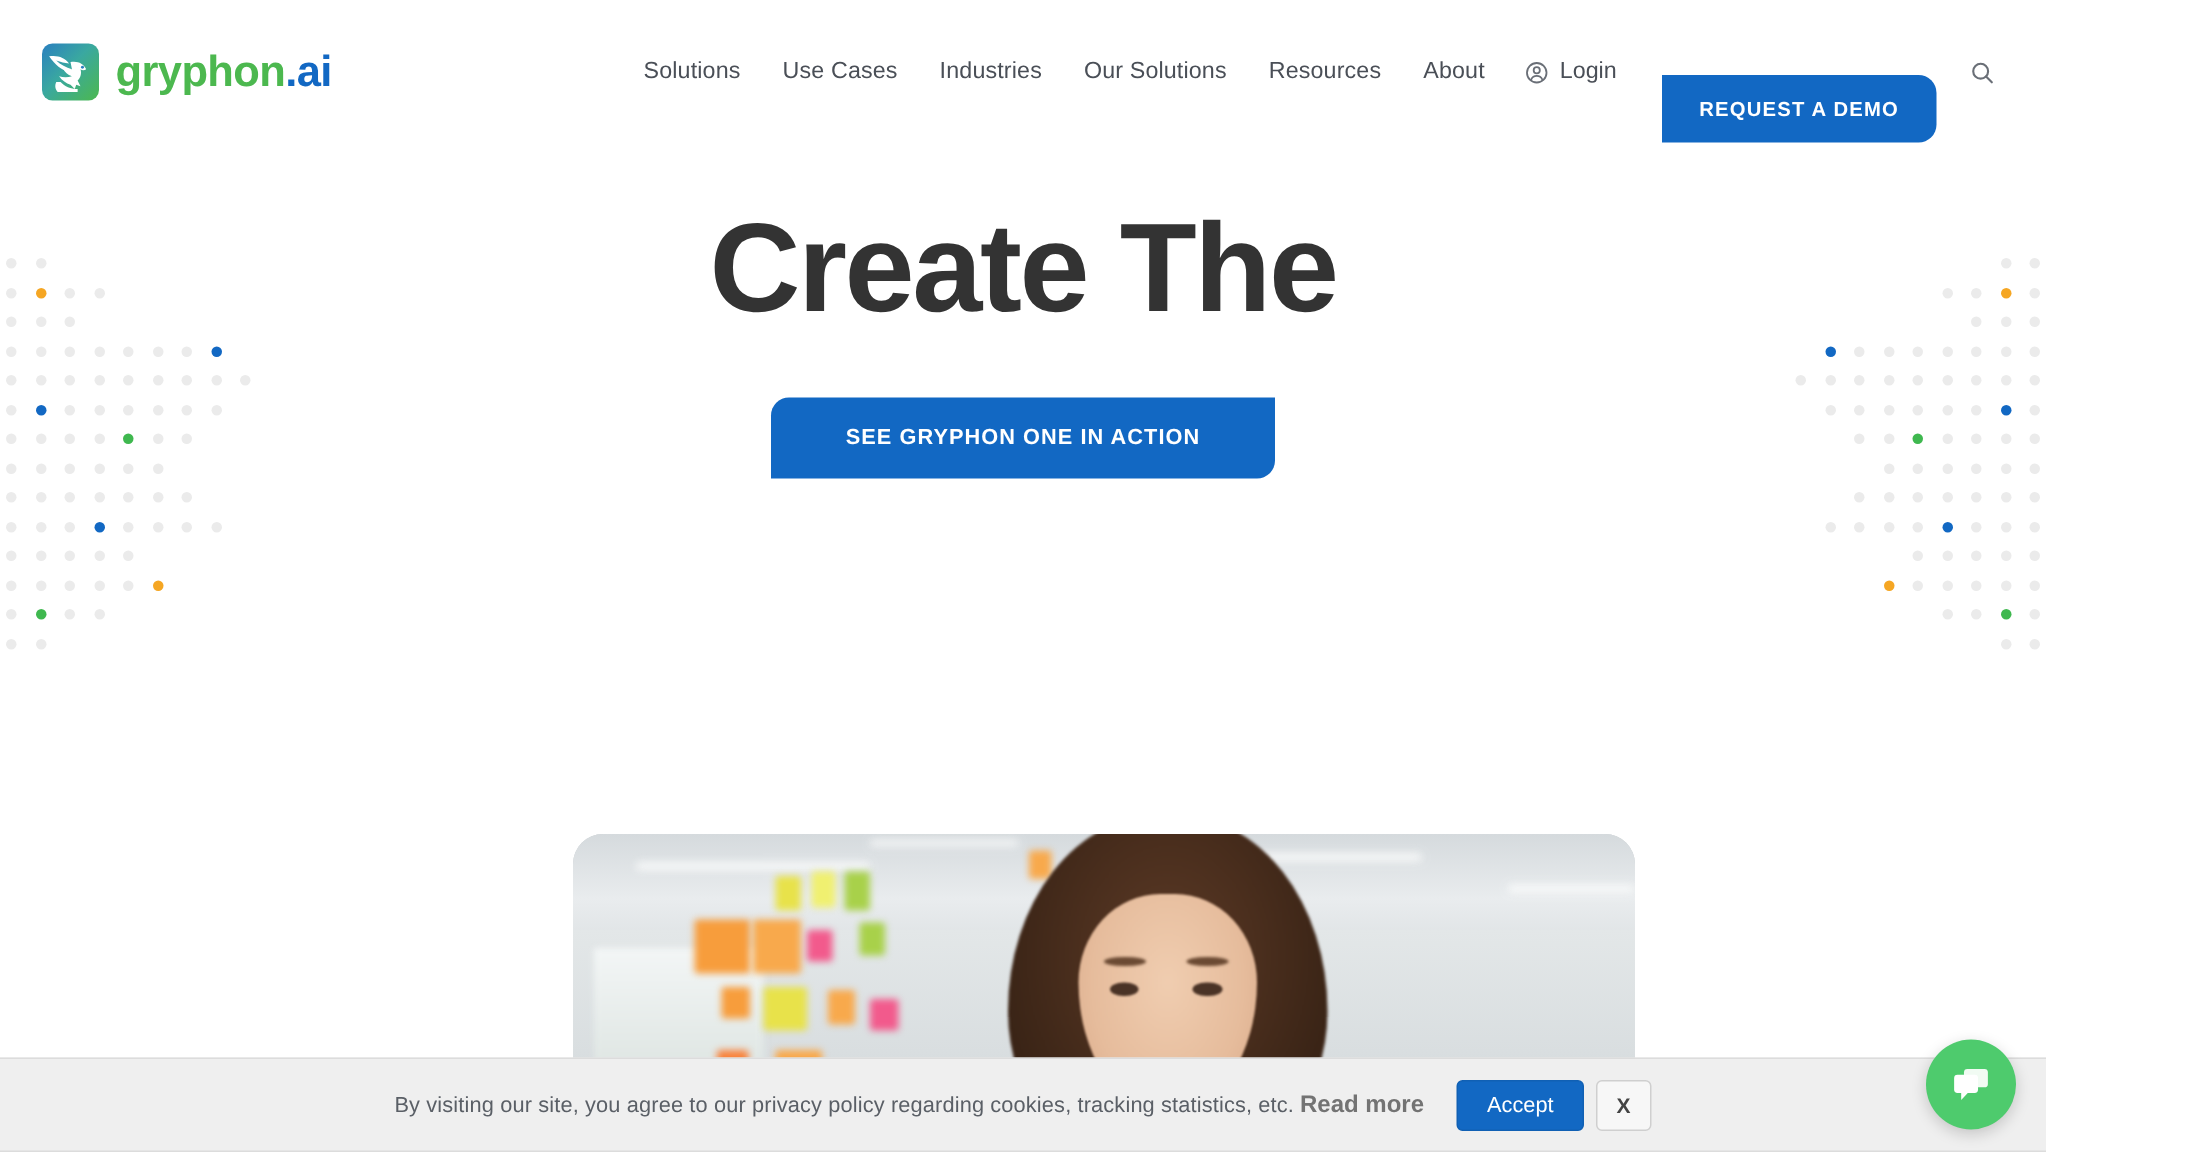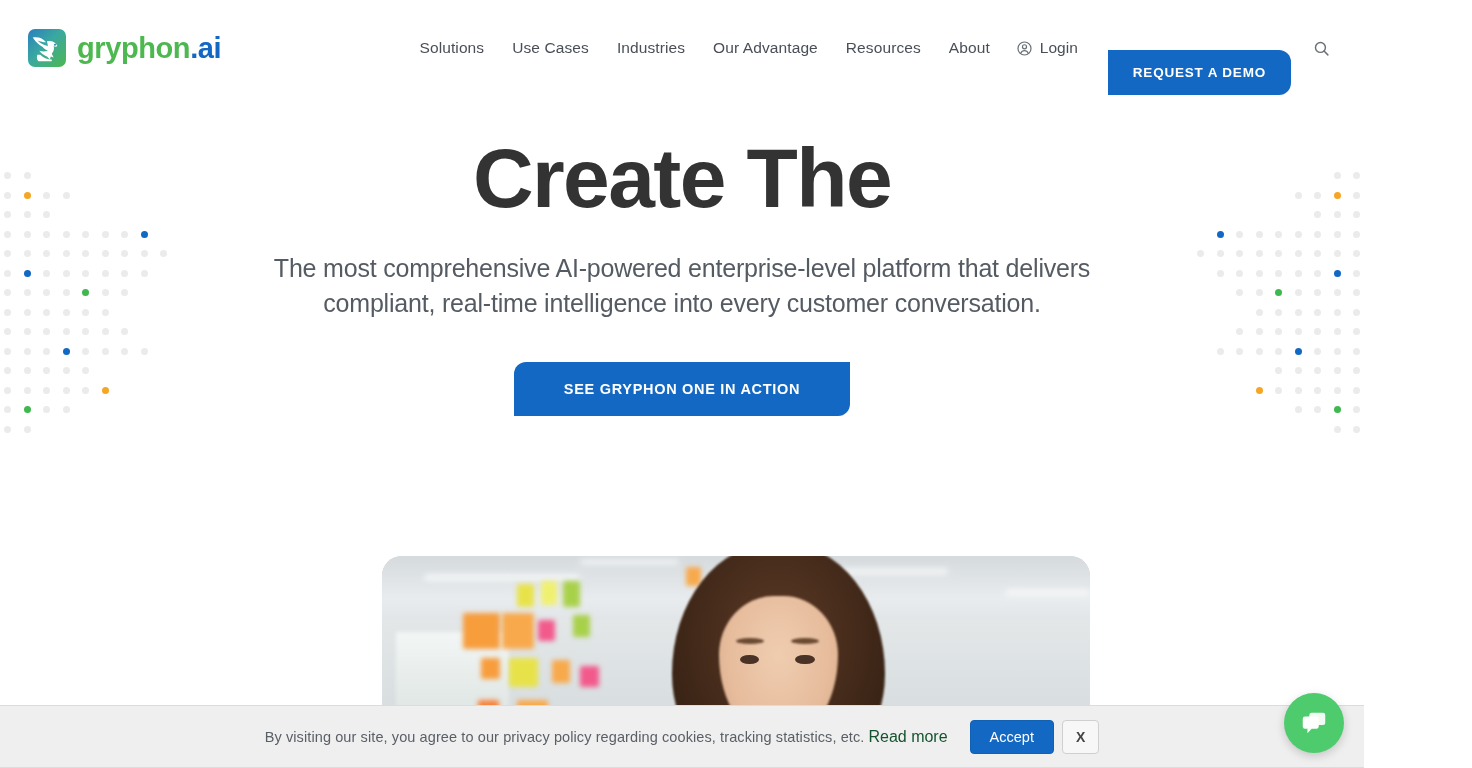--- a/index.html
+++ b/index.html
@@ -160,21 +160,21 @@
 
   
   .cookie-bar {
     position:absolute; left:0; right:0; bottom:0; z-index:20;
     height:63px; background:#efefef;
     border-top:1px solid #dcdcdc; border-bottom:1px solid #dcdcdc;
     display:flex; align-items:center; justify-content:center; gap:0;
     padding:0 4px;
   }
   .cookie-text { font-size:14.5px; color:#5a5f66; letter-spacing:.1px; }
-  .cookie-link { color:#14532d; text-decoration:none; margin-left:4px; }
+  .cookie-link { color:#737373; text-decoration:none; margin-left:4px;font-weight:bold; }
   .btn-accept {
     margin-left:22px; background:#1268c3; color:#fff;
     font-size:14.5px; padding:8px 19px; border:1px solid #1060b4;
     border-radius:4px; cursor:pointer; font-family:inherit;
   }
   .btn-close {
     margin-left:8px; background:#f7f7f7; color:#444;
     font-size:14px; font-weight:700; padding:8px 13px;
     border:1px solid #cfcfcf; border-radius:4px; cursor:pointer;
     font-family:inherit;
@@ -371,21 +371,21 @@
           </g>
         </svg>
       </span>
       <span class="logo-text"><span class="g">gryphon</span><span class="ai">.ai</span></span>
     </a>
 
     <nav class="nav">
       <a class="nav-link" href="#">Solutions</a>
       <a class="nav-link" href="#">Use Cases</a>
       <a class="nav-link" href="#">Industries</a>
-      <a class="nav-link" href="#">Our Advantage</a>
+      <a class="nav-link" href="#">Our Solutions</a>
       <a class="nav-link" href="#">Resources</a>
       <a class="nav-link" href="#">About</a>
 
       <a class="login-link" href="#">
         <span>
           <svg class="user-ico" viewBox="0 0 24 24" fill="none" stroke="#6a6f77" stroke-width="1.7" aria-hidden="true">
             <circle cx="12" cy="12" r="9.2"></circle>
             <circle cx="12" cy="9.6" r="2.9"></circle>
             <path d="M6.6 18.6c1.1-2.4 3-3.6 5.4-3.6s4.3 1.2 5.4 3.6" stroke-linecap="round"></path>
           </svg>
@@ -404,21 +404,20 @@
         </span>
       </button>
     </nav>
   </header>
 
   <section class="hero">
     <h1>
       <span>Create The</span><br>
     </h1>
 
-    <p class="hero-sub">The most comprehensive AI-powered enterprise-level platform that delivers compliant, real-time intelligence into every customer conversation.</p>
 
     <button class="btn-cta">SEE GRYPHON ONE IN ACTION</button>
   </section>
 
   <div class="hero-media">
     <div class="photo">
       <div class="ph-ceiling"></div>
       <div class="ph-light" style="left:6%;  top:9%;  width:22%; height:5px;"></div>
       <div class="ph-light" style="left:62%; top:6%;  width:18%; height:5px;"></div>
       <div class="ph-light" style="left:88%; top:16%; width:12%; height:5px;"></div>

